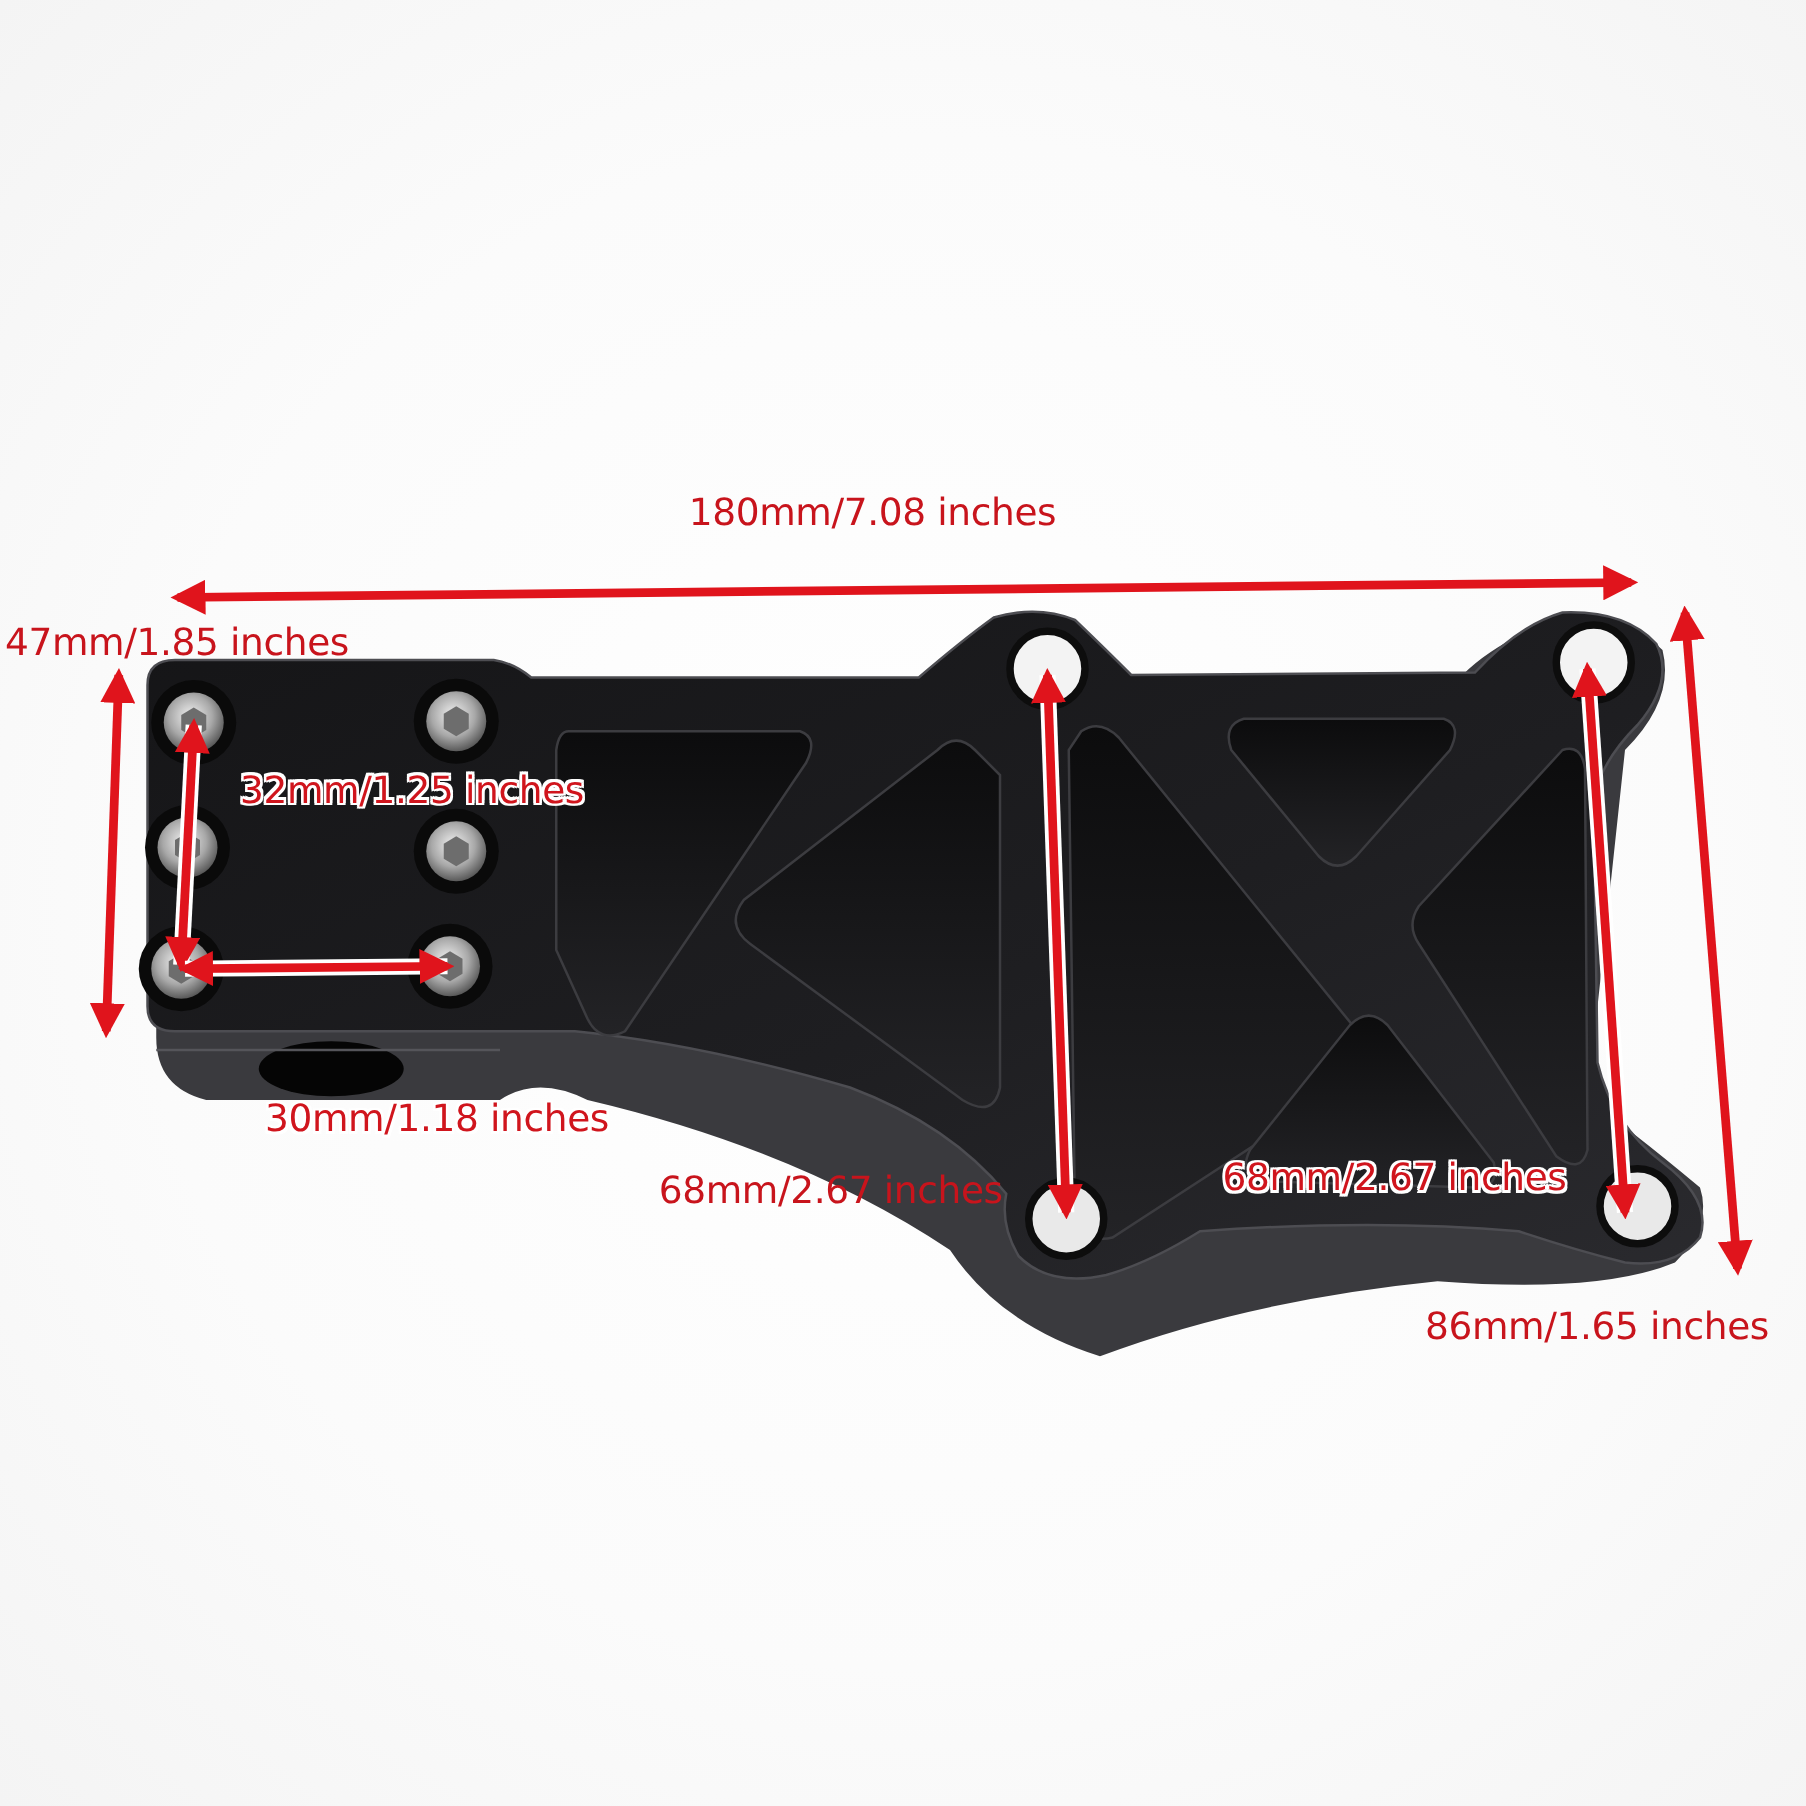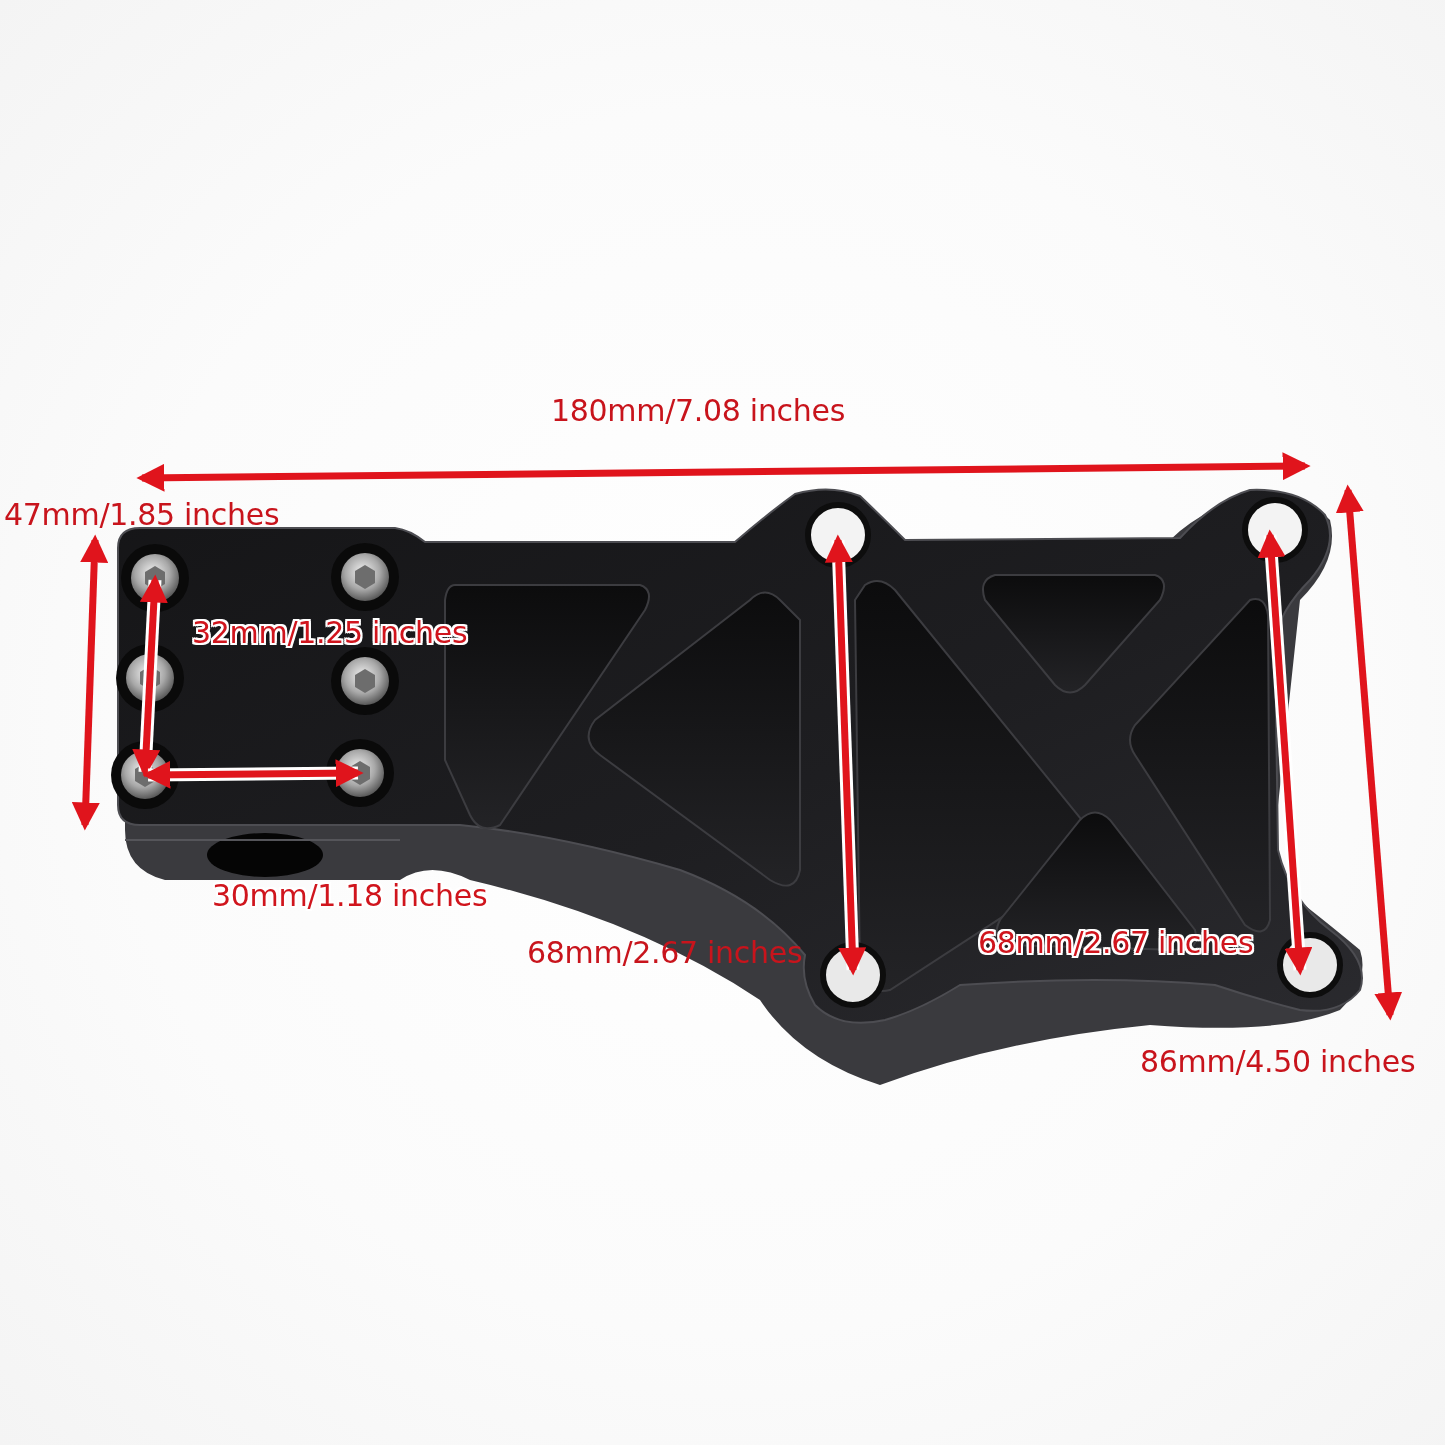--- a/index.html
+++ b/index.html
@@ -117,14 +117,14 @@
       </g>
     </g>
   </svg>
 
   <div class="lbl" style="left:551px; top:396px;">180mm/7.08 inches</div>
   <div class="lbl" style="left:4px; top:500px;">47mm/1.85 inches</div>
   <div class="lbl outlined" style="left:192px; top:606px;margin-top:12px;">32mm/1.25 inches</div>
   <div class="lbl outlined" style="left:212px; top:838px;margin-top:43px;">30mm/1.18 inches</div>
   <div class="lbl" style="left:527px; top:938px;">68mm/2.67 inches</div>
   <div class="lbl outlined" style="left:978px; top:928px;">68mm/2.67 inches</div>
-  <div class="lbl" style="left:1140px; top:1047px;">86mm/4.50 inches</div>
+  <div class="lbl" style="left:1140px; top:1047px;">86mm/1.65 inches</div>
 </div>
 
 </body></html>

